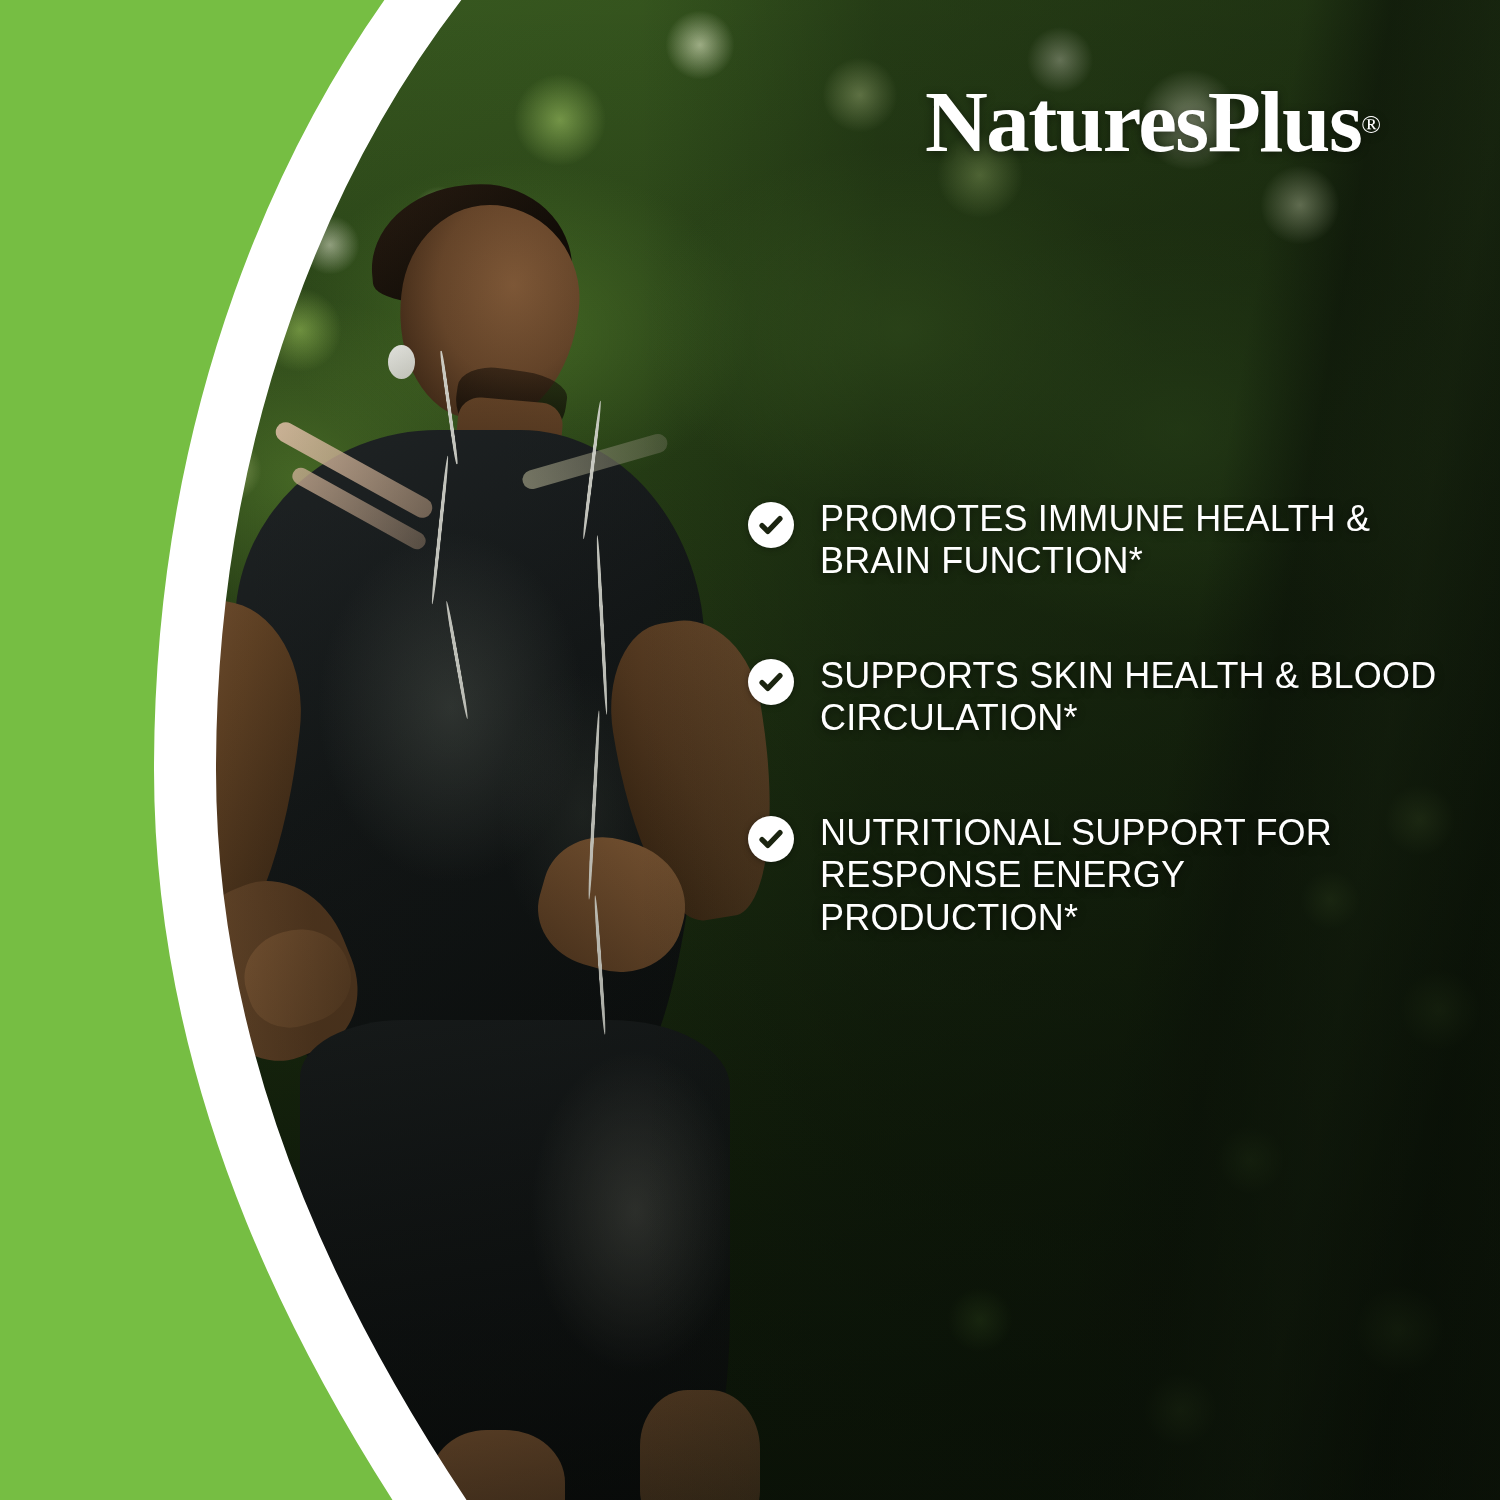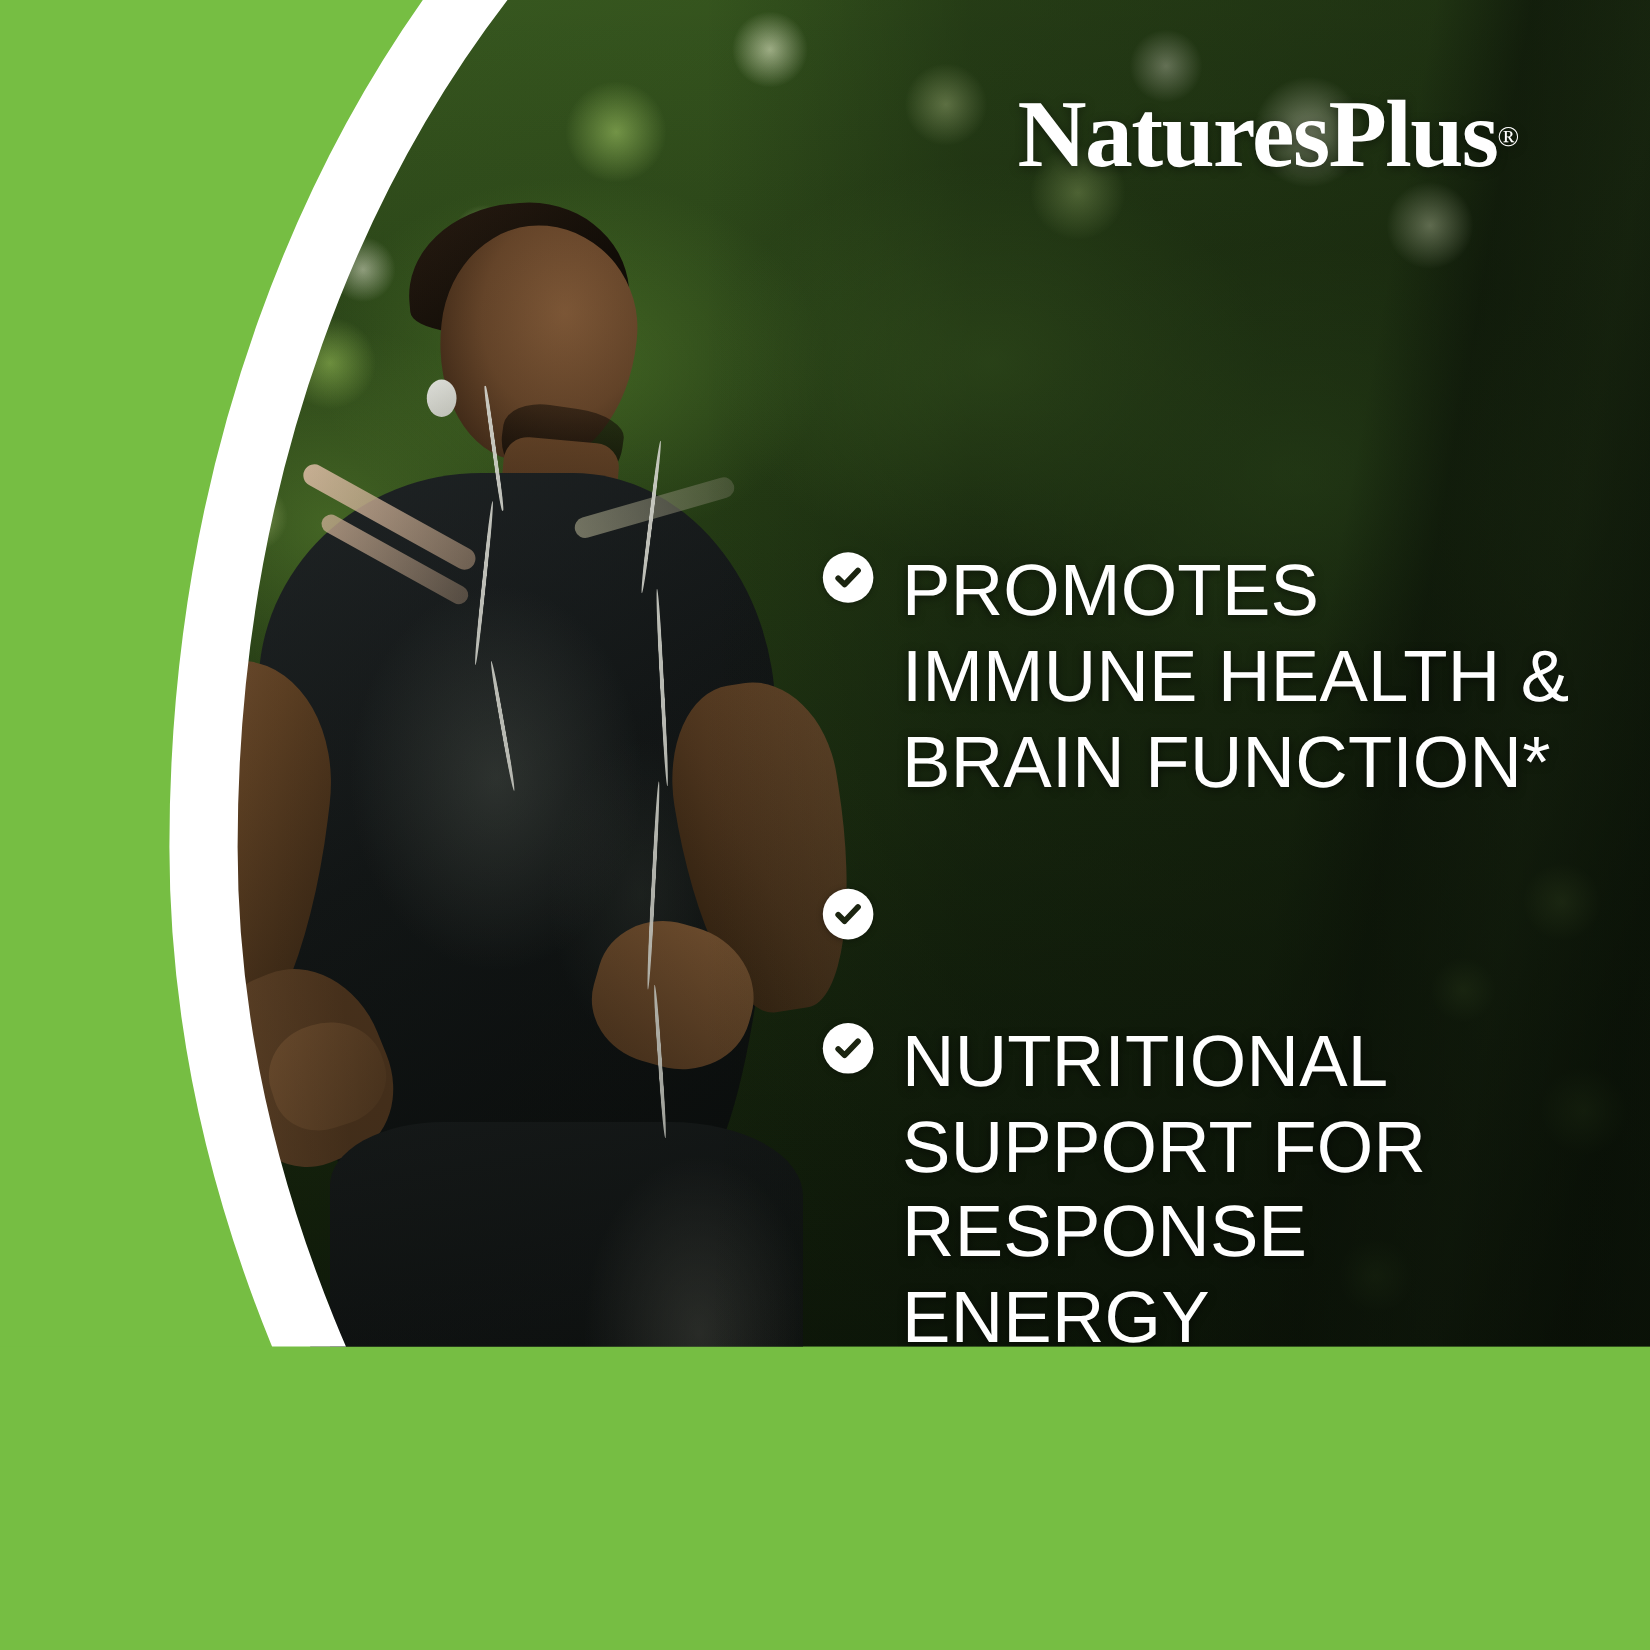--- a/index.html
+++ b/index.html
@@ -2,21 +2,21 @@
 <html><head>
 <meta charset="utf-8">
 <style>
   html,body{margin:0;padding:0;}
   body{
     width:1500px;height:1500px;
     font-family:"Liberation Sans",sans-serif;
     overflow:hidden;
     background:#76BE43;
   }
-  .stage{position:relative;width:1500px;height:1224px;overflow:hidden;}
+  .stage{position:relative;width:1500px;height:1500px;overflow:hidden;}
 
   
   .green-field{position:absolute;inset:0;background:#76BE43;}
 
   
   .arc-svg{position:absolute;inset:0;width:1500px;height:1500px;}
 
   
   .photo-clip{
     position:absolute;inset:0;
@@ -154,21 +154,21 @@
   .benefit{position:relative;display:flex;align-items:flex-start;margin-bottom:72px;}
   .benefit:last-child{margin-bottom:0;}
   .check{
     flex:0 0 auto;width:46px;height:46px;border-radius:50%;
     background:#ffffff;margin-right:26px;margin-top:4px;
     display:flex;align-items:center;justify-content:center;
     box-shadow:0 1px 6px rgba(0,0,0,.35);
   }
   .check svg{display:block;}
   .benefit-text{
-    color:#ffffff;font-size:66px;line-height:1.18;
+    color:#ffffff;font-size:36px;line-height:1.18;
     font-weight:400;letter-spacing:.2px;
     text-shadow:0 2px 9px rgba(0,0,0,.55);
   }
 </style>
 </head>
 <body>
 
 <div class="stage">
 
   <div class="green-field"></div>
@@ -223,20 +223,21 @@
       </span>
       <span class="benefit-text">PROMOTES IMMUNE HEALTH &amp; BRAIN FUNCTION*</span>
     </div>
 
     <div class="benefit">
       <span class="check">
         <svg width="28" height="28" viewBox="0 0 28 28" aria-hidden="true">
           <path d="M5 14.6 L10.8 20.4 L23 7.6" fill="none" stroke="#1B2410" stroke-width="5.2" stroke-linecap="round" stroke-linejoin="round"></path>
         </svg>
       </span>
+      <span class="benefit-text">SUPPORTS SKIN HEALTH &amp; BLOOD CIRCULATION*</span>
     </div>
 
     <div class="benefit">
       <span class="check">
         <svg width="28" height="28" viewBox="0 0 28 28" aria-hidden="true">
           <path d="M5 14.6 L10.8 20.4 L23 7.6" fill="none" stroke="#1B2410" stroke-width="5.2" stroke-linecap="round" stroke-linejoin="round"></path>
         </svg>
       </span>
       <span class="benefit-text">NUTRITIONAL SUPPORT FOR RESPONSE ENERGY PRODUCTION*</span>
     </div>

